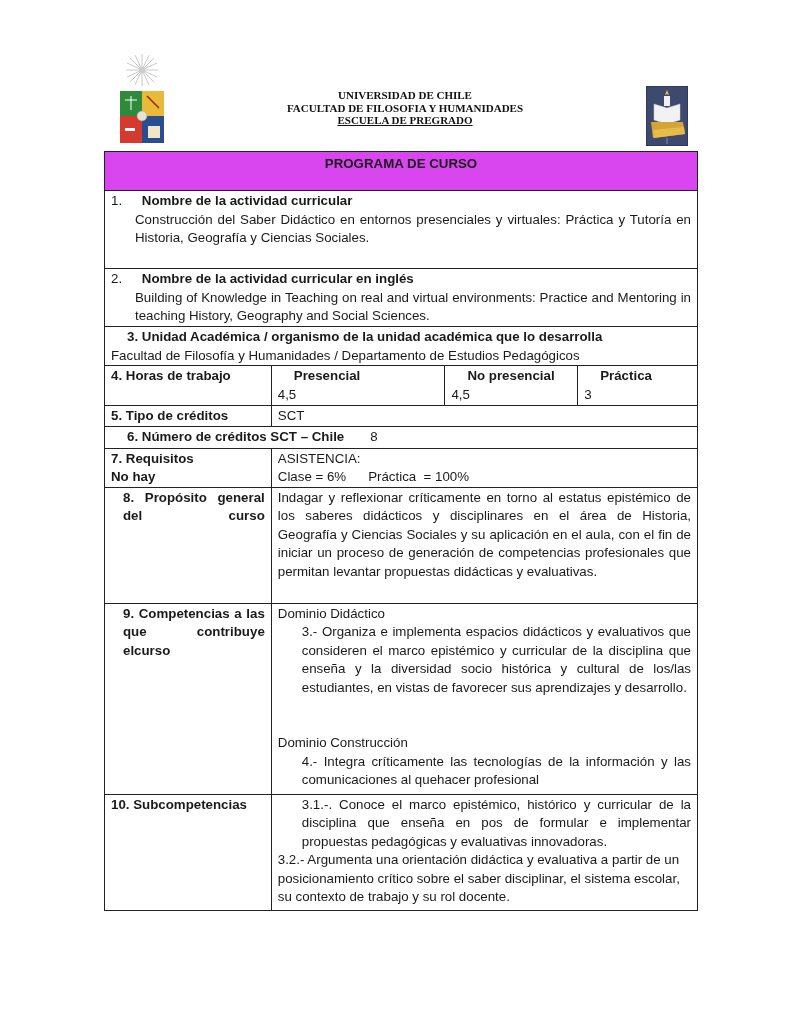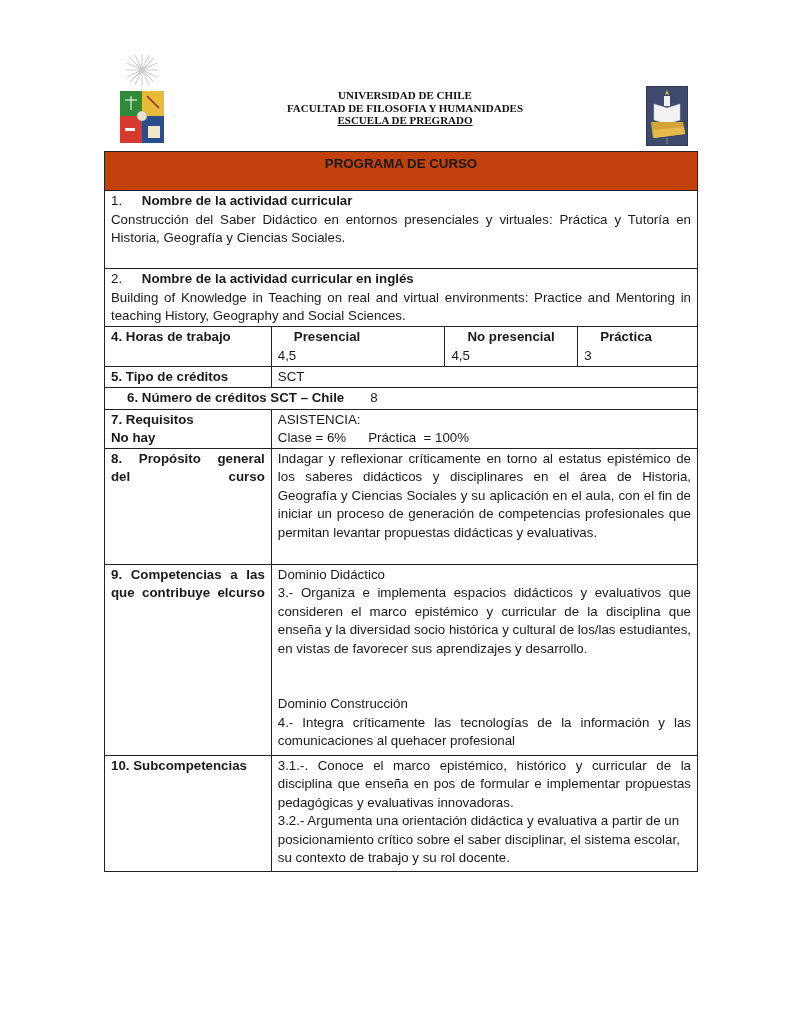--- a/index.html
+++ b/index.html
@@ -9,37 +9,37 @@
   .header-block { position: absolute; left: 0; top: 0; width: 800px; height: 150px; margin-top: 8px; }
   .logo-uchile { position: absolute; left: 117px; top: 44px; width: 50px; height: 92px; }
   .logo-fac { position: absolute; left: 646px; top: 78px; width: 42px; height: 60px; }
   .institution { position: absolute; left: 200px; top: 81px; width: 410px; text-align: center;
     font-family: "Liberation Serif", "DejaVu Serif", serif; font-weight: bold; font-size: 11px; line-height: 12.5px; color: #111; }
   .institution .u { text-decoration: underline; }
 
   .prog-table { position: absolute; left: 104px; top: 151px; width: 594px; border-collapse: collapse;
     font-family: "Liberation Sans", "DejaVu Sans", sans-serif; font-size: 13.3px; line-height: 18.5px; color: #1a1a1a; }
   .prog-table td { border: 1.5px solid #222; vertical-align: top; padding: 1px 6px 0 6px; }
-  .title-cell { background: #c2410c; text-align: center; font-weight: bold; height: 39px; padding-top: 3px !important; }
+  .title-cell { background: #d946ef; text-align: center; font-weight: bold; height: 39px; padding-top: 3px !important; }
   .b { font-weight: bold; padding-left: 16px; }
-  .just { text-align: justify; }
+  .just { text-align: justify; margin-left: 24px; }
   .r1 { height: 117px; }
   .r2 { height: 58px; }
   .r3 { height: 39px; }
   .r4 { height: 40px; }
   .r5 { height: 20px; }
   .r6 { height: 22px; margin-left: 21px; }
   .r7 { height: 39px; }
   .r8 { height: 116px; }
   .r9 { height: 191px; }
   .r10 { height: 116px; }
   .credits-val { display: inline-block; margin-left: 26px; font-weight: normal; }
   .asis-gap { display: inline-block; width: 22px; }
   .spacer { height: 37px; }
-  .label-just { text-align: justify; text-align-last: justify; }
+  .label-just { text-align: justify; text-align-last: justify; margin-left: 12px; }
 </style>
 </head>
 <body>
 
 <div class="header-block">
   <svg class="logo-uchile" viewBox="0 0 50 92">
     <g stroke="#bbb" stroke-width="0.8">
       <line x1="25" y1="2" x2="25" y2="34"></line>
         <line x1="9" y1="18" x2="41" y2="18"></line>
       <line x1="13" y1="6" x2="37" y2="30"></line>
@@ -99,20 +99,26 @@
     </td>
   </tr>
 
   <tr class="r2">
     <td colspan="4">
       <div><span>2. </span><span class="b">Nombre de la actividad curricular en inglés</span></div>
       <div class="just">Building of Knowledge in Teaching on real and virtual environments: Practice and Mentoring in teaching History, Geography and Social Sciences.</div>
     </td>
   </tr>
 
+  <tr class="r3">
+    <td colspan="4">
+      <div class="b">3. Unidad Académica / organismo de la unidad académica que lo desarrolla</div>
+      <div>Facultad de Filosofía y Humanidades / Departamento de Estudios Pedagógicos</div>
+    </td>
+  </tr>
 
   <tr class="r4">
     <td class="b">4. Horas de trabajo</td>
     <td>
       <div class="b">Presencial</div>
       <div>4,5</div>
     </td>
     <td>
       <div class="b">No presencial</div>
       <div>4,5</div>

